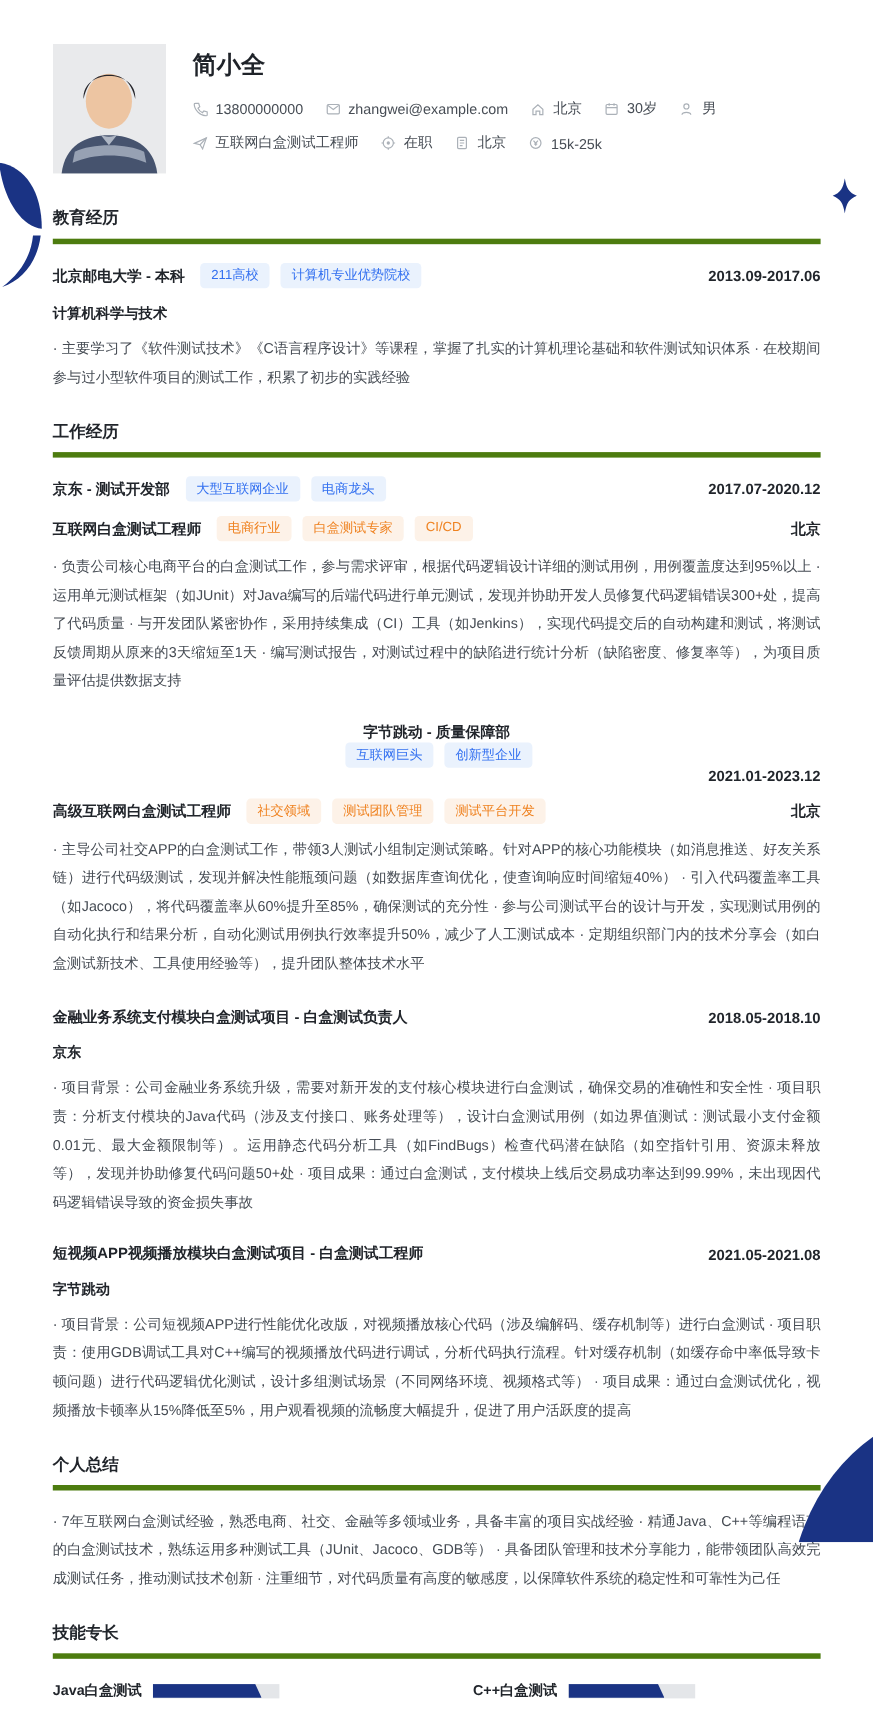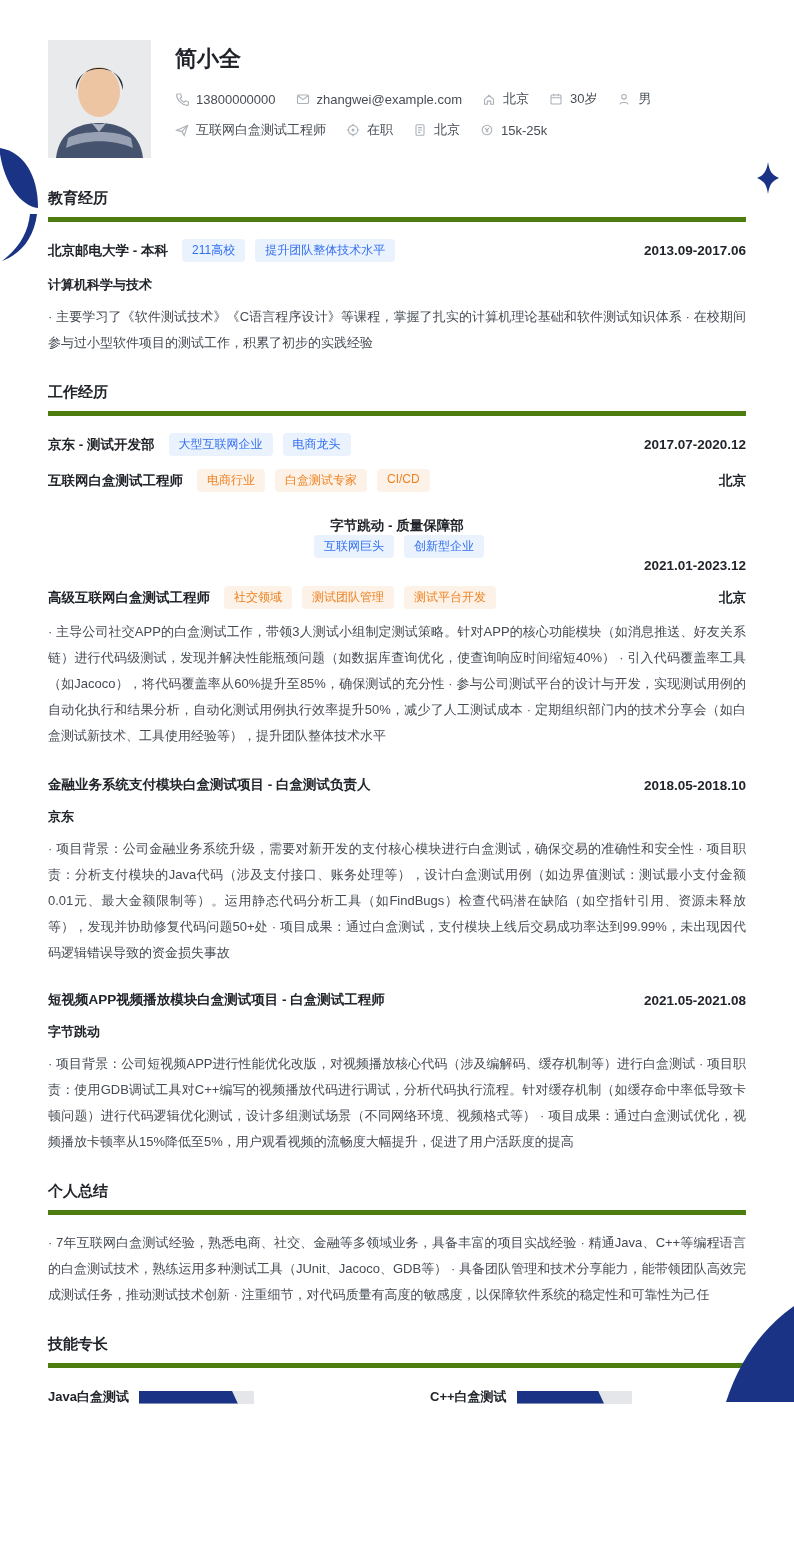--- a/index.html
+++ b/index.html
@@ -174,21 +174,21 @@
   </div>
 
   <div class="content">
 
     <div class="section" style="margin-top:31px;">
       <div class="section-title">教育经历</div>
       <div class="entry-head">
         <span class="entry-title">北京邮电大学 - 本科</span>
         <span class="tags">
           <span class="tag blue">211高校</span>
-          <span class="tag blue">提升团队整体技术水平</span>
+          <span class="tag blue">计算机专业优势院校</span>
         </span>
         <span class="entry-right">2013.09-2017.06</span>
       </div>
       <div class="entry-sub">计算机科学与技术</div>
       <div class="desc">· 主要学习了《软件测试技术》《C语言程序设计》等课程，掌握了扎实的计算机理论基础和软件测试知识体系 · 在校期间参与过小型软件项目的测试工作，积累了初步的实践经验</div>
     </div>
 
     <div class="section">
       <div class="section-title">工作经历</div>
 
@@ -203,20 +203,21 @@
         </div>
         <div class="entry-head tight">
           <span class="entry-title">互联网白盒测试工程师</span>
           <span class="tags">
             <span class="tag orange">电商行业</span>
             <span class="tag orange">白盒测试专家</span>
             <span class="tag orange">CI/CD</span>
           </span>
           <span class="entry-right">北京</span>
         </div>
+        <div class="desc">· 负责公司核心电商平台的白盒测试工作，参与需求评审，根据代码逻辑设计详细的测试用例，用例覆盖度达到95%以上 · 运用单元测试框架（如JUnit）对Java编写的后端代码进行单元测试，发现并协助开发人员修复代码逻辑错误300+处，提高了代码质量 · 与开发团队紧密协作，采用持续集成（CI）工具（如Jenkins），实现代码提交后的自动构建和测试，将测试反馈周期从原来的3天缩短至1天 · 编写测试报告，对测试过程中的缺陷进行统计分析（缺陷密度、修复率等），为项目质量评估提供数据支持</div>
       </div>
 
       <div class="entry-gap">
         <div class="entry-head" style="margin-top:0;flex-direction:column;">
           <span class="entry-title">字节跳动 - 质量保障部</span>
           <span class="tags">
             <span class="tag blue">互联网巨头</span>
             <span class="tag blue">创新型企业</span>
           </span>
           <span class="entry-right">2021.01-2023.12</span>

